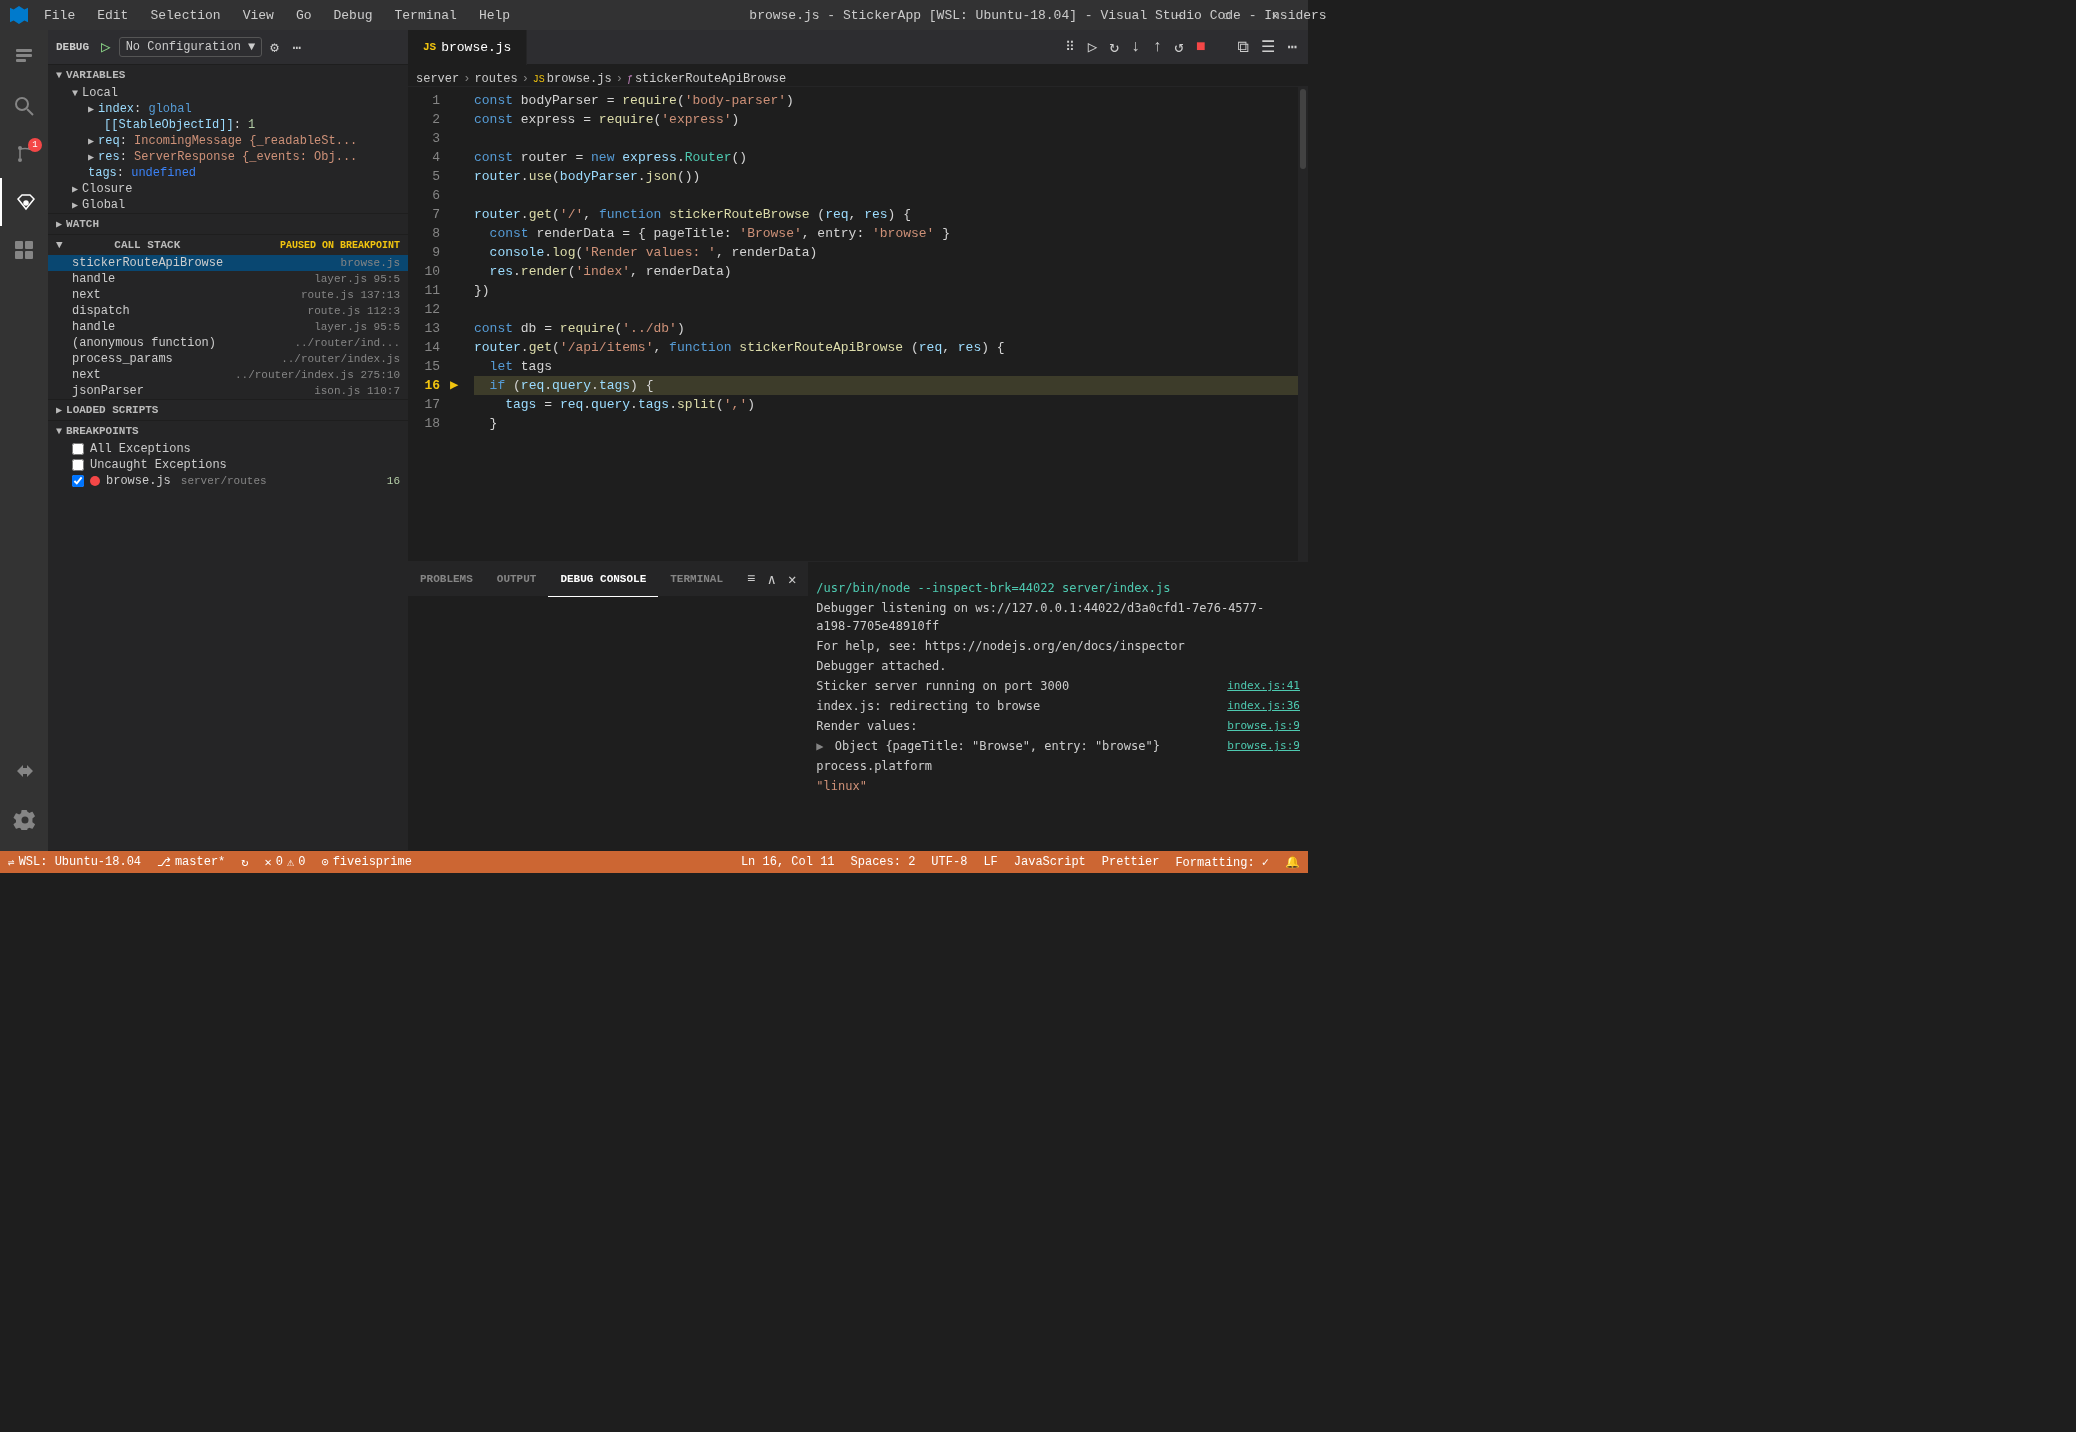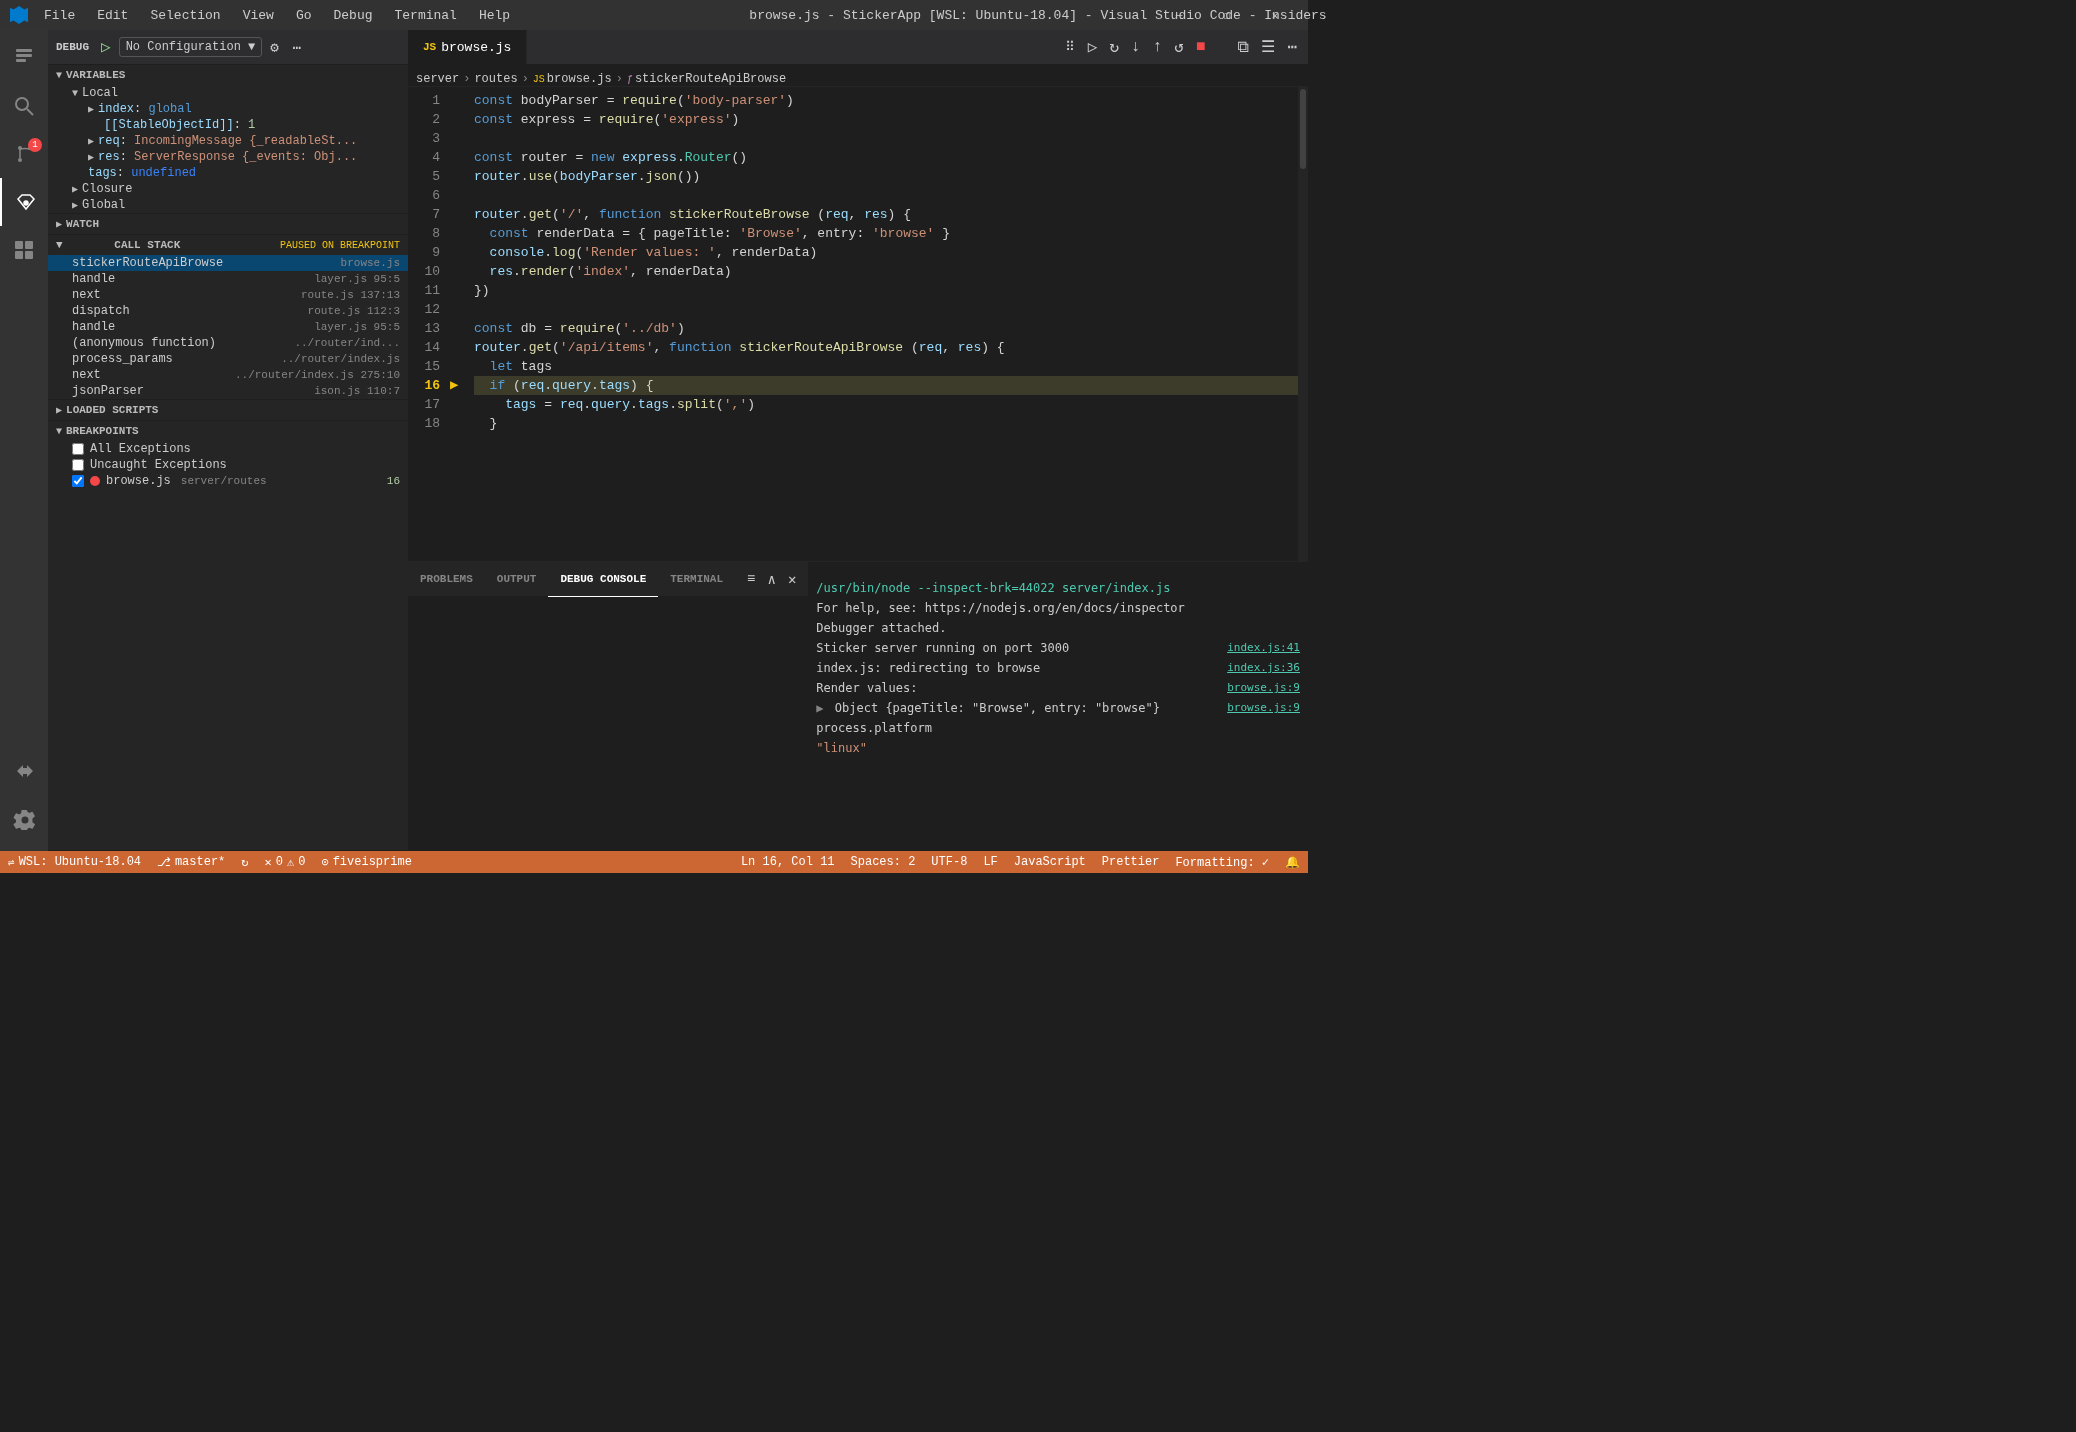--- a/index.html
+++ b/index.html
@@ -245,21 +245,21 @@
       align-items: center;
       justify-content: space-between;
       padding: 4px 8px;
       color: #bbbbbb;
       font-size: 11px;
       font-weight: bold;
       text-transform: uppercase;
     }
     .call-stack-header .paused-badge {
       color: #f1c40f;
-      font-weight: normal;
+      font-weight: bold;
       font-size: 10px;
       padding-left: 44px;
     }
     .call-stack-item {
       display: flex;
       align-items: center;
       padding: 1px 8px 1px 24px;
       font-size: 12px;
       cursor: pointer;
     }
@@ -812,20 +812,21 @@
           <div class="panel-tab active">DEBUG CONSOLE</div>
           <div class="panel-tab">TERMINAL</div>
           <div class="panel-actions">
             <span class="panel-action-btn">≡</span>
             <span class="panel-action-btn">∧</span>
             <span class="panel-action-btn">✕</span>
           </div>
         </div>
         <div class="panel-content">
           <div class="console-line" style="color:#4ec9b0;">/usr/bin/node --inspect-brk=44022 server/index.js</div>
+          <div class="console-line">Debugger listening on ws://127.0.0.1:44022/d3a0cfd1-7e76-4577-a198-7705e48910ff</div>
           <div class="console-line">For help, see: https://nodejs.org/en/docs/inspector</div>
           <div class="console-line">Debugger attached.</div>
           <div class="console-line link">
             <span>Sticker server running on port 3000</span>
             <span class="console-link">index.js:41</span>
           </div>
           <div class="console-line link">
             <span>index.js: redirecting to browse</span>
             <span class="console-link">index.js:36</span>
           </div>

